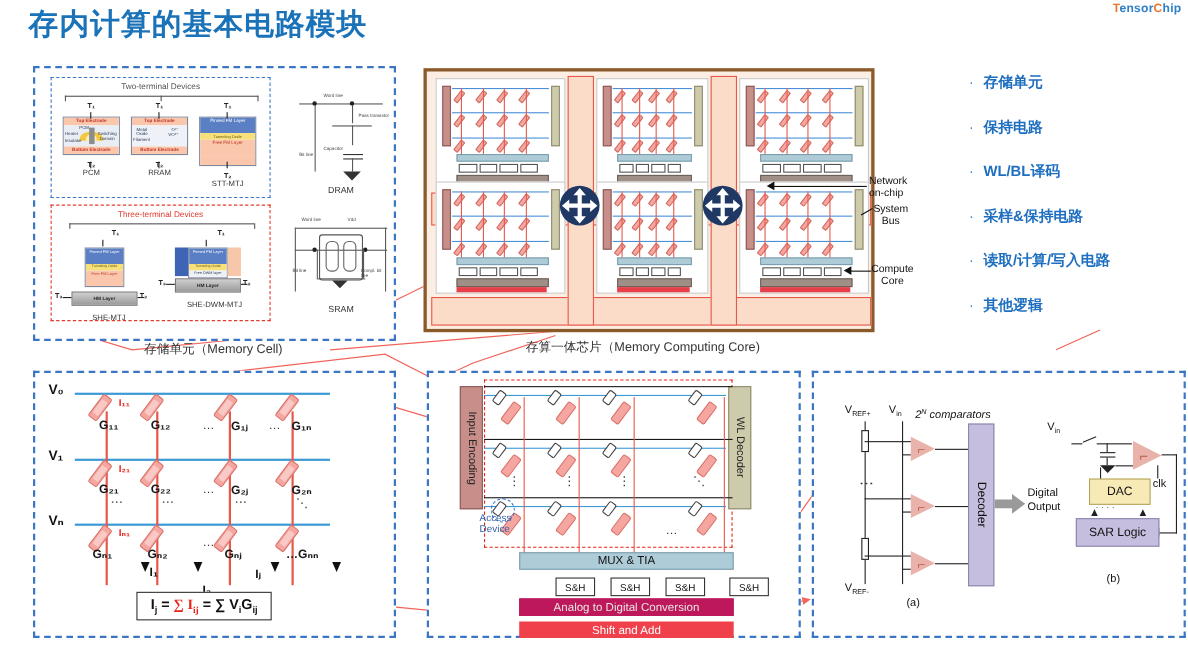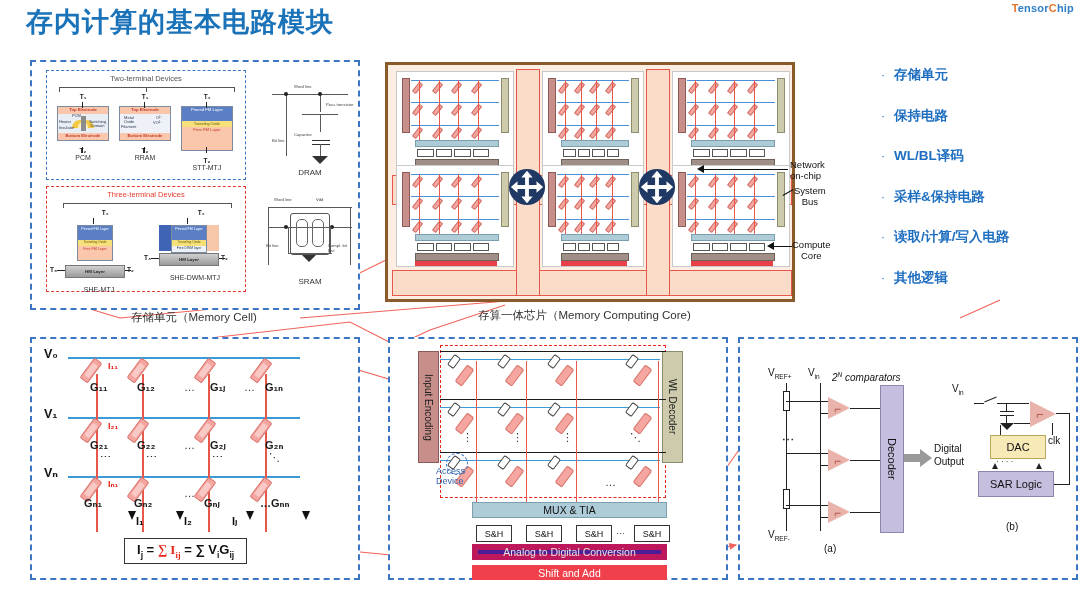--- a/index.html
+++ b/index.html
@@ -88,24 +88,24 @@
   #formula-box sub{font-size:8.5px;}
   
   .dash-red{position:absolute;border:1.6px dashed #e8251b;box-sizing:border-box;}
   .vbar{position:absolute;display:flex;align-items:center;justify-content:center;}
   .vbar span{writing-mode:vertical-rl;font-size:10px;color:#222;white-space:nowrap;}
   #bar-input-encoding{background:#c78e8a;border:1px solid #8c5b57;}
   #bar-wl-decoder{background:#cdcbab;border:1px solid #8e8c6e;}
   .hbar{position:absolute;display:flex;align-items:center;justify-content:center;
     font-size:10.5px;box-sizing:border-box;}
   #bar-mux{background:#aecbd8;border:1px solid #7c9fae;color:#111;}
-  #bar-adc{background:#4c1d95;border:6px solid #be185d;color:#e9e4e0;}
+  #bar-adc{background:#be185d;border:1px solid #be185d;color:#e9e4e0;}
   #bar-shift-add{background:#f0404c;color:#fff;}
   .sh-box{position:absolute;background:#fff;border:1.2px solid #333;
-    font-size:9px;display:flex;align-items:center;justify-content:center;color:#111;}
+    font-size:9px;display:flex;align-items:center;justify-content:center;color:#111;margin-left:29px;}
   .arr-wl{position:absolute;background:#1a1a1a;height:1.4px;}
   .arr-wl2{position:absolute;background:#3c9ad6;height:1.2px;}
   .arr-bl{position:absolute;background:#e8584a;width:1.4px;}
   .rram-s{position:absolute;width:7px;height:19px;background:#f6a6a0;
     border:1px solid #d9736b;border-radius:2px;transform:rotate(37deg);}
   .trans{position:absolute;width:6px;height:11px;background:#fff;
     border:1px solid #444;border-radius:2px;transform:rotate(37deg);}
   .acc-label{position:absolute;font-size:9px;color:#2f5fa8;line-height:1.1;}
   
   .adc-txt{position:absolute;font-size:10px;color:#111;white-space:nowrap;}
@@ -585,21 +585,21 @@
   <div class="glabel" style="left:102px;top:158px;">Gₙ₂</div>
   <div class="dots" style="left:152px;top:148px;">…</div>
   <div class="glabel" style="left:172px;top:158px;">Gₙⱼ</div>
   <div class="glabel" style="left:228px;top:158px;">…Gₙₙ</div>
 
   <div class="ilabel" style="left:76px;top:22px;">I₁₁</div>
   <div class="ilabel" style="left:76px;top:82px;">I₂₁</div>
   <div class="ilabel" style="left:76px;top:140px;">Iₙ₁</div>
 
   <div class="curr" style="left:104px;top:176px;">I₁</div>
-  <div class="curr" style="left:152px;top:176px;">I₂</div>
+  <div class="curr" style="left:152px;top:192px;">I₂</div>
   <div class="curr" style="left:200px;top:176px;">Iⱼ</div>
 
   <div class="abs" style="left:96px;top:172px;width:0;height:0;border-left:4px solid transparent;border-right:4px solid transparent;border-top:9px solid #111;"></div>
   <div class="abs" style="left:144px;top:172px;width:0;height:0;border-left:4px solid transparent;border-right:4px solid transparent;border-top:9px solid #111;"></div>
   <div class="abs" style="left:214px;top:172px;width:0;height:0;border-left:4px solid transparent;border-right:4px solid transparent;border-top:9px solid #111;"></div>
   <div class="abs" style="left:270px;top:172px;width:0;height:0;border-left:4px solid transparent;border-right:4px solid transparent;border-top:9px solid #111;"></div>
 
   <div id="formula-box" style="left:92px;top:199px;">
     <span>I<sub>j</sub> = </span><span class="red">∑ I<sub>ij</sub></span><span> = ∑ V<sub>i</sub>G<sub>ij</sub></span>
   </div>

